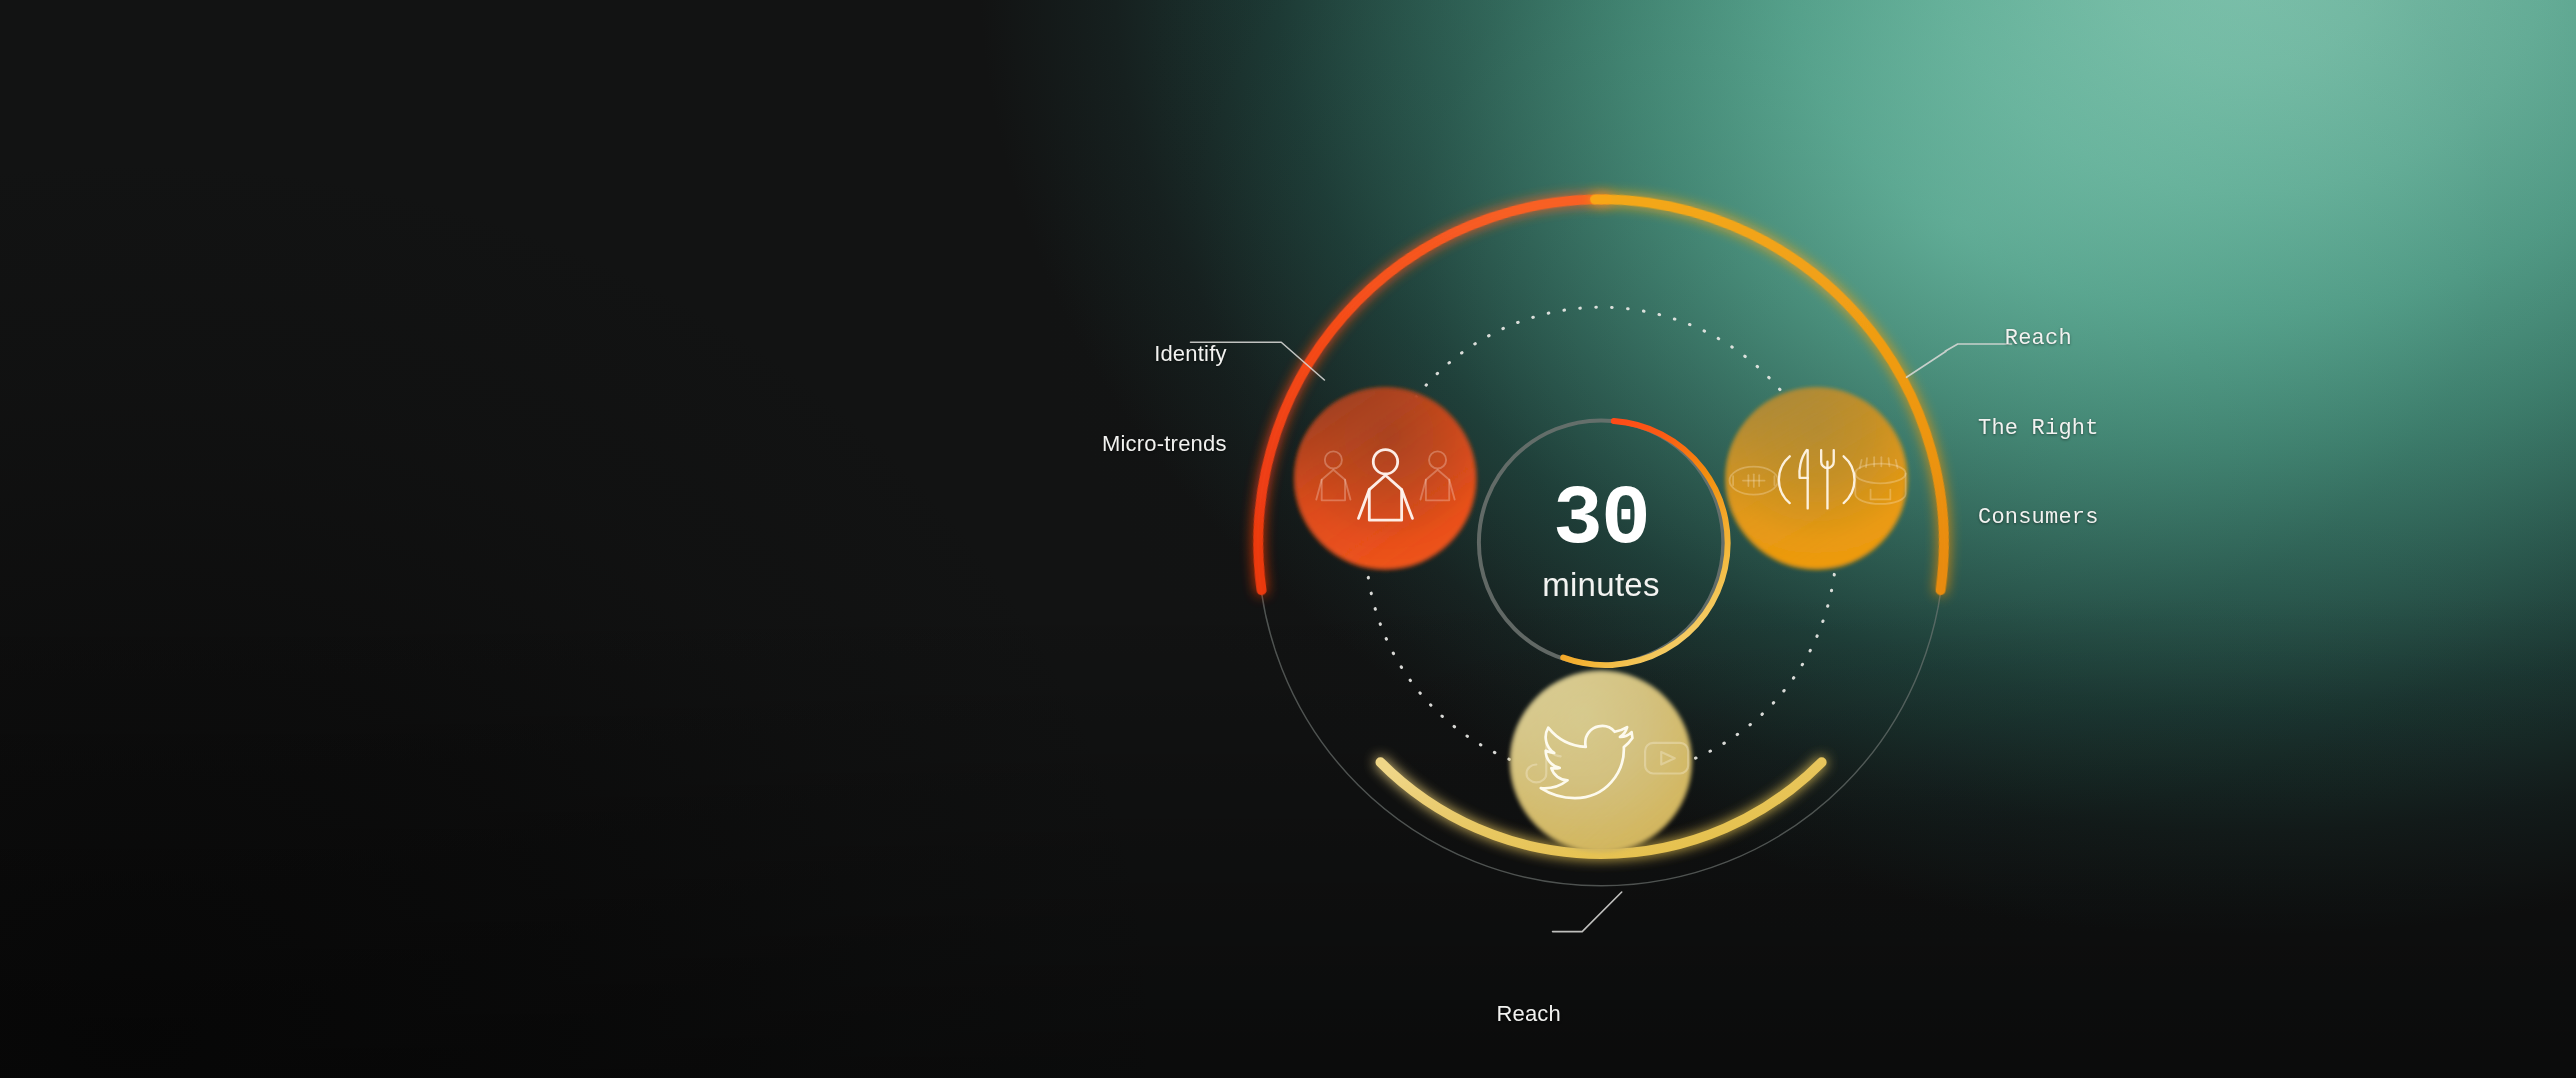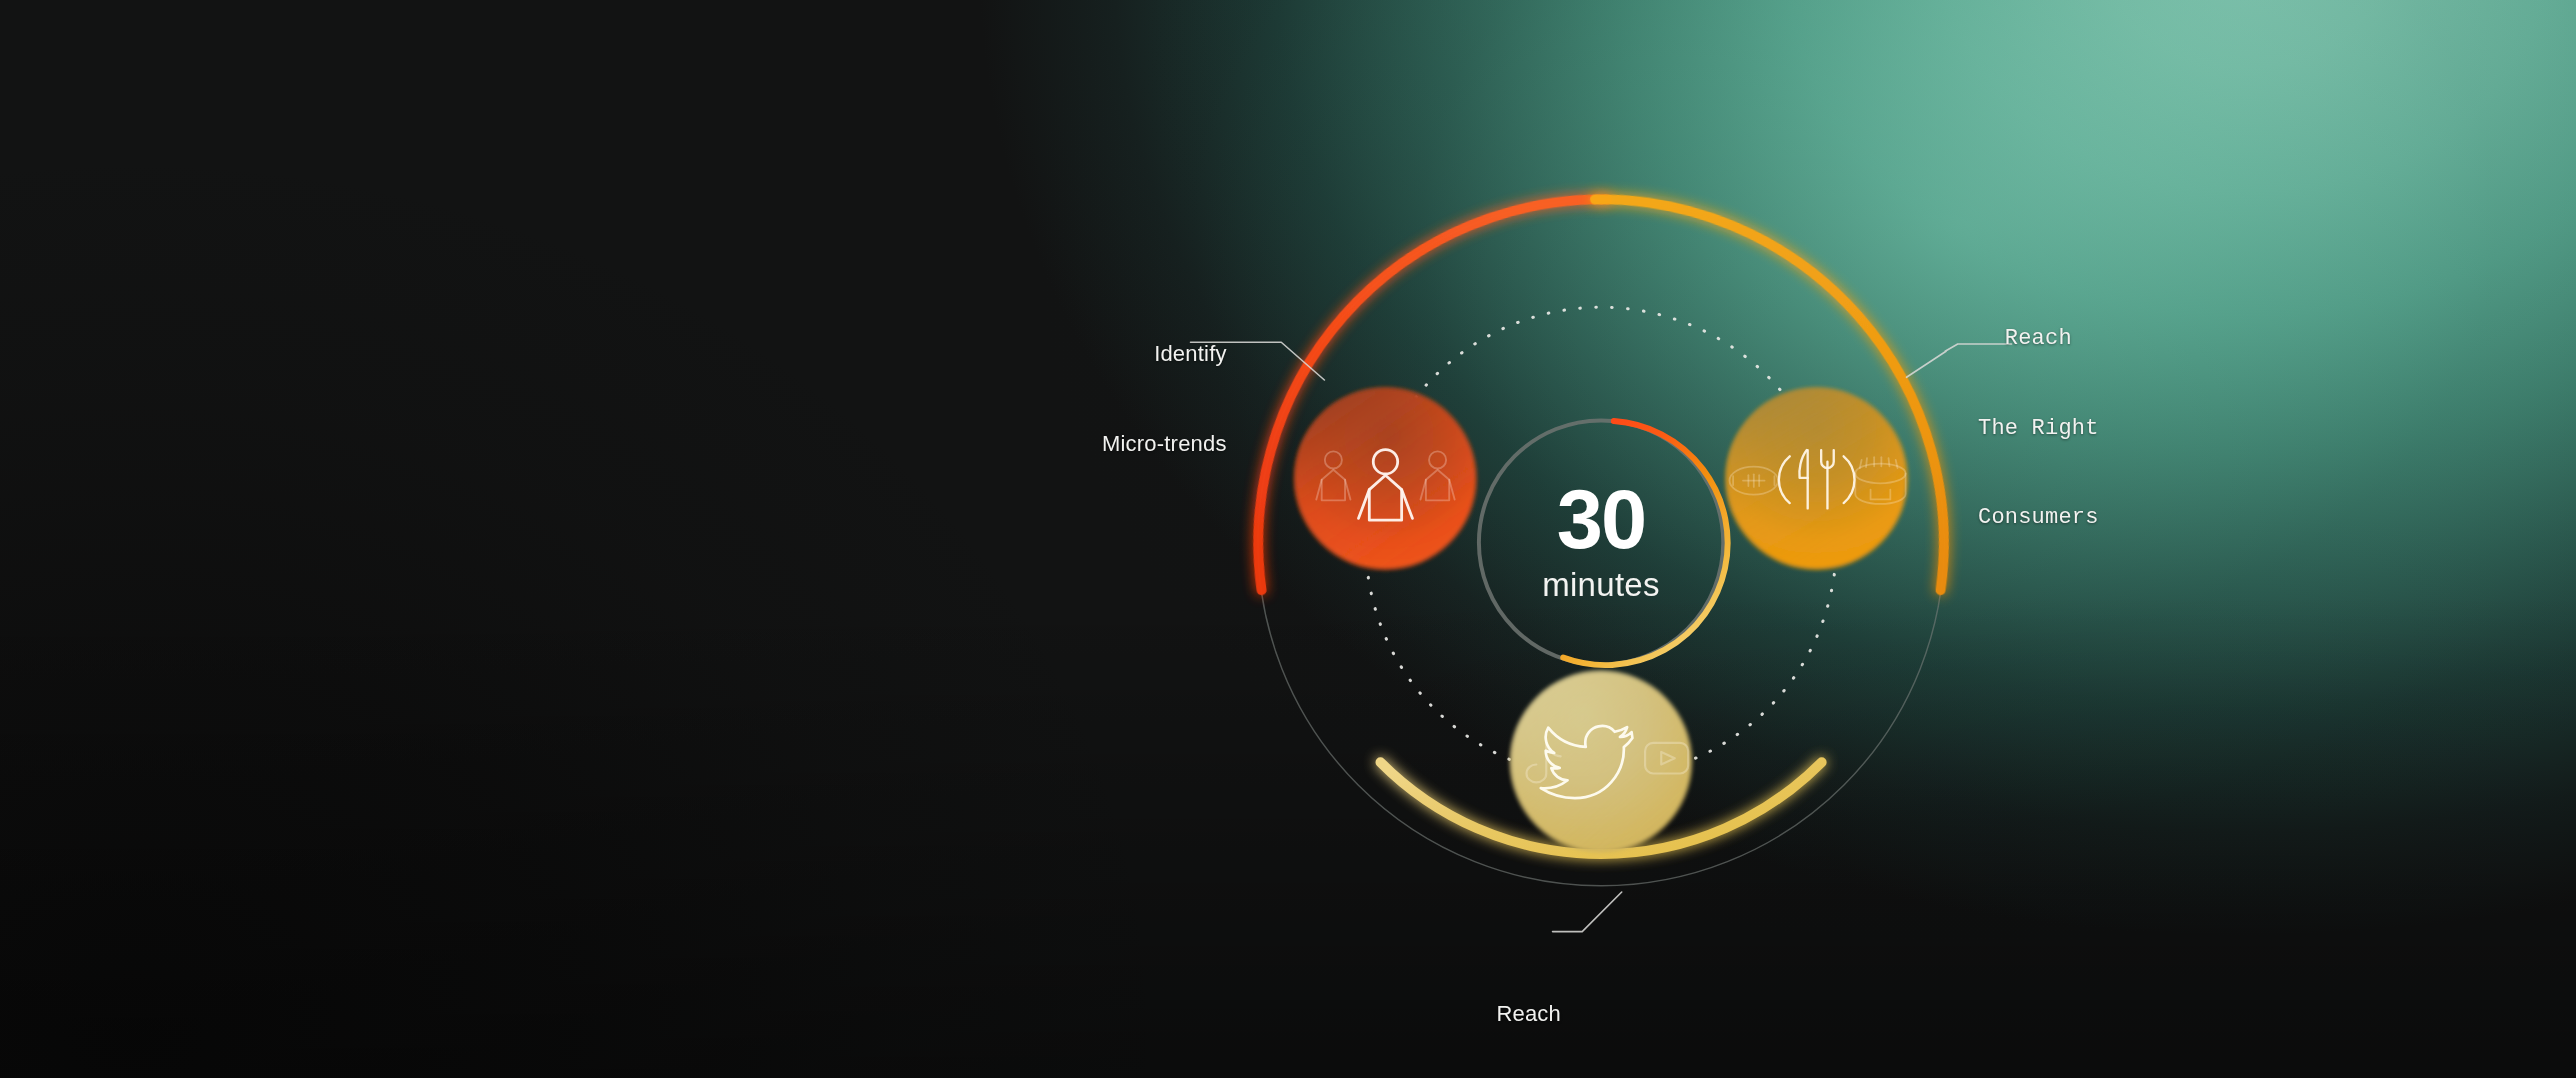--- a/index.html
+++ b/index.html
@@ -114,21 +114,21 @@
     position: absolute;
     left: 1601px;
     top: 543px;
     transform: translate(-50%, -50%);
     text-align: center;
     pointer-events: none;
   }
   #center-number {
     display: block;
     color: #ffffff;
-    font-family: Liberation Sans, sans-serif;
+    font-family: Liberation Mono, monospace;
     font-size: 83px;
     font-weight: 700;
     line-height: 0.92;
     letter-spacing: -1.8px;
   }
   #center-unit {
     display: block;
     color: #f3f3f1;
     font-size: 33px;
     font-weight: 400;

